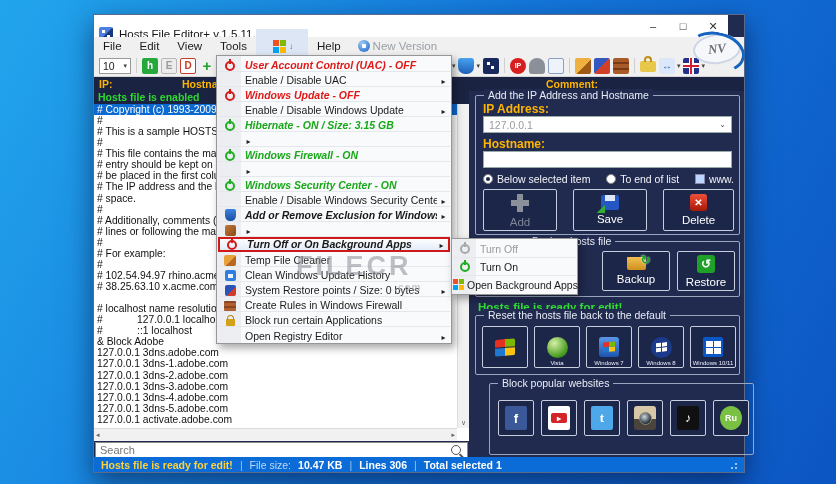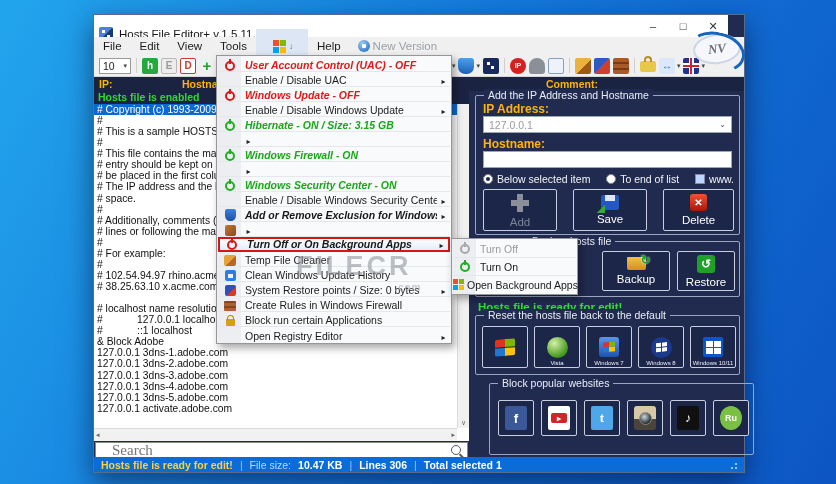--- a/index.html
+++ b/index.html
@@ -83,21 +83,21 @@
   .rows{position:absolute;top:13px;left:0;right:12px;bottom:13px;overflow:hidden}
   .hrow{height:11.07px;line-height:11.1px;font-size:10.3px;white-space:pre;color:#101010;padding-left:3px;overflow:hidden}
   .hrow.sel{background:#0a6ad2;color:#fff}
   .vscroll{position:absolute;top:13px;right:0;width:12px;bottom:13px;background:#f1f1f1;border-left:1px solid #dcdcdc;box-sizing:border-box}
   .vscroll .a{position:absolute;bottom:1px;left:0;right:0;text-align:center;font-size:7px;color:#666}
   .hscroll{position:absolute;left:0;right:12px;bottom:0;height:13px;background:#f1f1f1;border-top:1px solid #dcdcdc;box-sizing:border-box;
     display:flex;justify-content:space-between;align-items:center;padding:0 2px;font-size:7px;color:#666}
   
   .searchrow{position:absolute;left:0;top:426px;width:375px;height:18px;background:#212b50;display:flex;align-items:center}
   .searchbox{flex:1;height:16px;margin:0 1px;background:#fff;border:1px solid #888;display:flex;align-items:center;box-sizing:border-box}
-  .searchbox input{flex:1;border:none;outline:none;font-size:15px;color:#333;padding:0 16px;font-family:Liberation Serif, serif;background:transparent}
+  .searchbox input{flex:1;border:none;outline:none;font-size:11px;color:#333;padding:0 4px;font-family:Liberation Sans, sans-serif;background:transparent}
   .mag{width:8px;height:8px;border:1.5px solid #555;border-radius:50%;position:relative;margin-right:6px;flex:0 0 auto}
   .mag::after{content:"";position:absolute;width:5px;height:1.5px;background:#555;transform:rotate(45deg);right:-4px;bottom:-2px}
   
   .status{position:absolute;left:0;right:0;bottom:0;height:15px;background:#0b6bd7;color:#fff;font-size:10.5px;
     display:flex;align-items:center;gap:7px;padding:0 7px;box-sizing:border-box}
   .sready{color:#ffd23a;font-weight:bold}
   .ssep{color:#9cc2ee}
   .sdim{color:#c3d7f2}
   .sbold{font-weight:bold}
   .grip{margin-left:auto;width:8px;height:8px;background:
@@ -302,20 +302,21 @@
           <div class="hrow">#</div>
           <div class="hrow"># For example:</div>
           <div class="hrow">#</div>
           <div class="hrow"># 102.54.94.97 rhino.acme.c</div>
           <div class="hrow"># 38.25.63.10 x.acme.com #</div>
           <div class="hrow"></div>
           <div class="hrow"># localhost name resolution</div>
           <div class="hrow">#            127.0.0.1 localho</div>
           <div class="hrow">#            ::1 localhost</div>
           <div class="hrow">&amp; Block Adobe</div>
+          <div class="hrow">127.0.0.1 3dns.adobe.com</div>
           <div class="hrow">127.0.0.1 3dns-1.adobe.com</div>
           <div class="hrow">127.0.0.1 3dns-2.adobe.com</div>
           <div class="hrow">127.0.0.1 3dns-3.adobe.com</div>
           <div class="hrow">127.0.0.1 3dns-4.adobe.com</div>
           <div class="hrow">127.0.0.1 3dns-5.adobe.com</div>
           <div class="hrow">127.0.0.1 activate.adobe.com</div>
         </div>
       <div class="vscroll">
         <span class="a">∨</span>
       </div>

